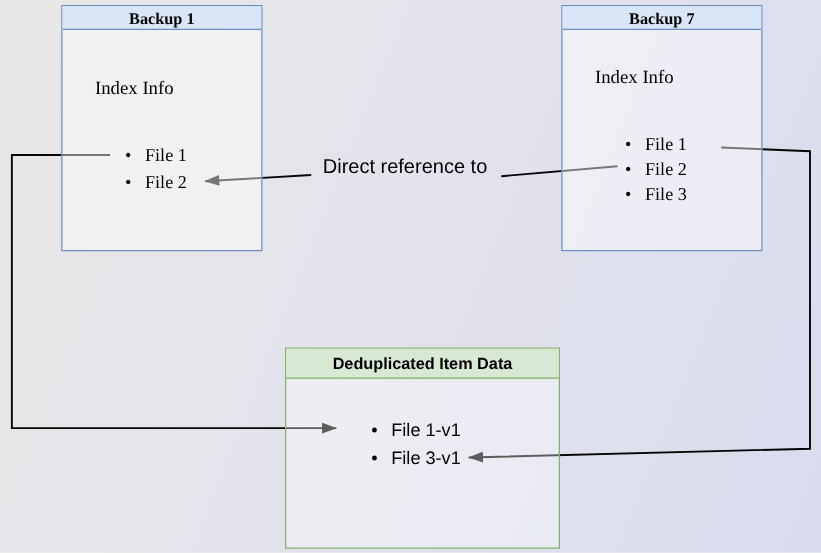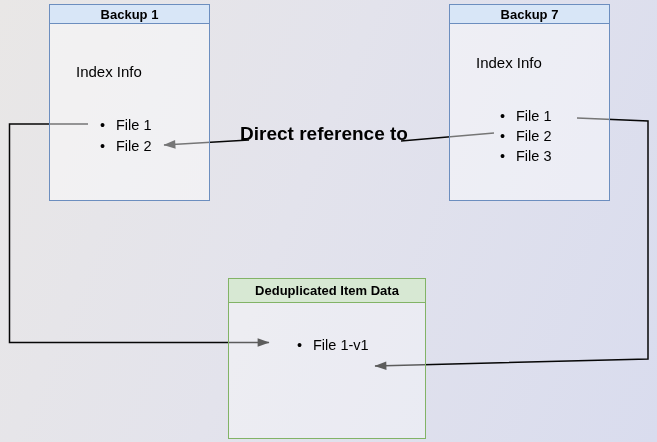--- a/index.html
+++ b/index.html
@@ -18,34 +18,34 @@
     position:absolute; left:0; top:0; width:657px; height:442px;
     pointer-events:none;
   }
   .edge { stroke:#060606; stroke-width:1.5; fill:none; }
 
   .node {
     position:absolute;
     box-sizing:border-box;
     border:1.5px solid;
   }
-  .node.blue  { border-color:#6c8ebf; background:rgba(255,255,255,0.45); }
+  .node.blue  { border-color:#6c8ebf; background:rgba(255,255,255,0.45);font-family:Liberation Serif, serif; }
   .node.green { border-color:#82b366; background:rgba(255,255,255,0.35); }
   .node-header {
     box-sizing:border-box;
     display:flex; align-items:center; justify-content:center;
     font-weight:bold; font-size:13px; line-height:13px;
     white-space:nowrap;
   }
   .node.blue  .node-header { height:19px; background:#d8e6f7; border-bottom:1.5px solid #6c8ebf; }
   .node.green .node-header { height:24px; background:#d7e8d3; border-bottom:1.5px solid #82b366; }
 
   #backup1 { left:49px;  top:4px;   width:161px; height:197px; }
   #backup2 { left:449px; top:4px;   width:161px; height:197px; }
-  #dedup   { left:228px; top:278px; width:198px; height:161px; }
+  #dedup   { left:228px; top:278px; width:220px; height:161px; }
 
   .index-label {
     position:absolute;
     font-size:15px; line-height:17px; white-space:nowrap;
   }
   #backup1 .index-label { left:26px; top:58px; }
   #backup2 .index-label { left:26px; top:49px; }
 
   ul.filelist {
     position:absolute;
@@ -63,23 +63,22 @@
   #backup2 ul.filelist { left:66px; top:101px; }
   #backup2 ul.filelist li { line-height:20px; height:20px; }
   #dedup   ul.filelist { left:84px; top:55px; }
   #dedup   ul.filelist li { line-height:22px; height:22px; }
 
   .annotation {
     position:absolute;
     left:324px; top:126px;
     transform:translateX(-50%);
     text-align:center;
-    font-size:19px; line-height:15px;
+    font-size:16px; line-height:15px;
     white-space:nowrap;
-    font-weight:bold;
   }
 </style>
 </head>
 <body>
 
 <div class="canvas">
 
   <svg class="connectors" width="657" height="442" viewBox="0 0 657 442" xmlns="http://www.w3.org/2000/svg">
     <defs>
       <marker id="arrowhead" viewBox="0 0 12 9" refX="11" refY="4.5" markerWidth="13" markerHeight="10" markerUnits="userSpaceOnUse" orient="auto">
@@ -108,20 +107,21 @@
       <li>File 1</li>
       <li>File 2</li>
       <li>File 3</li>
     </ul>
   </div>
 
   <div class="node green" id="dedup">
     <div class="node-header">Deduplicated Item Data</div>
     <ul class="filelist">
       <li>File 1-v1</li>
+      <li>File 3-v1</li>
     </ul>
   </div>
 
   <div class="annotation">
     <div>Direct reference to</div>
   </div>
 
 </div>
 
 </body></html>

